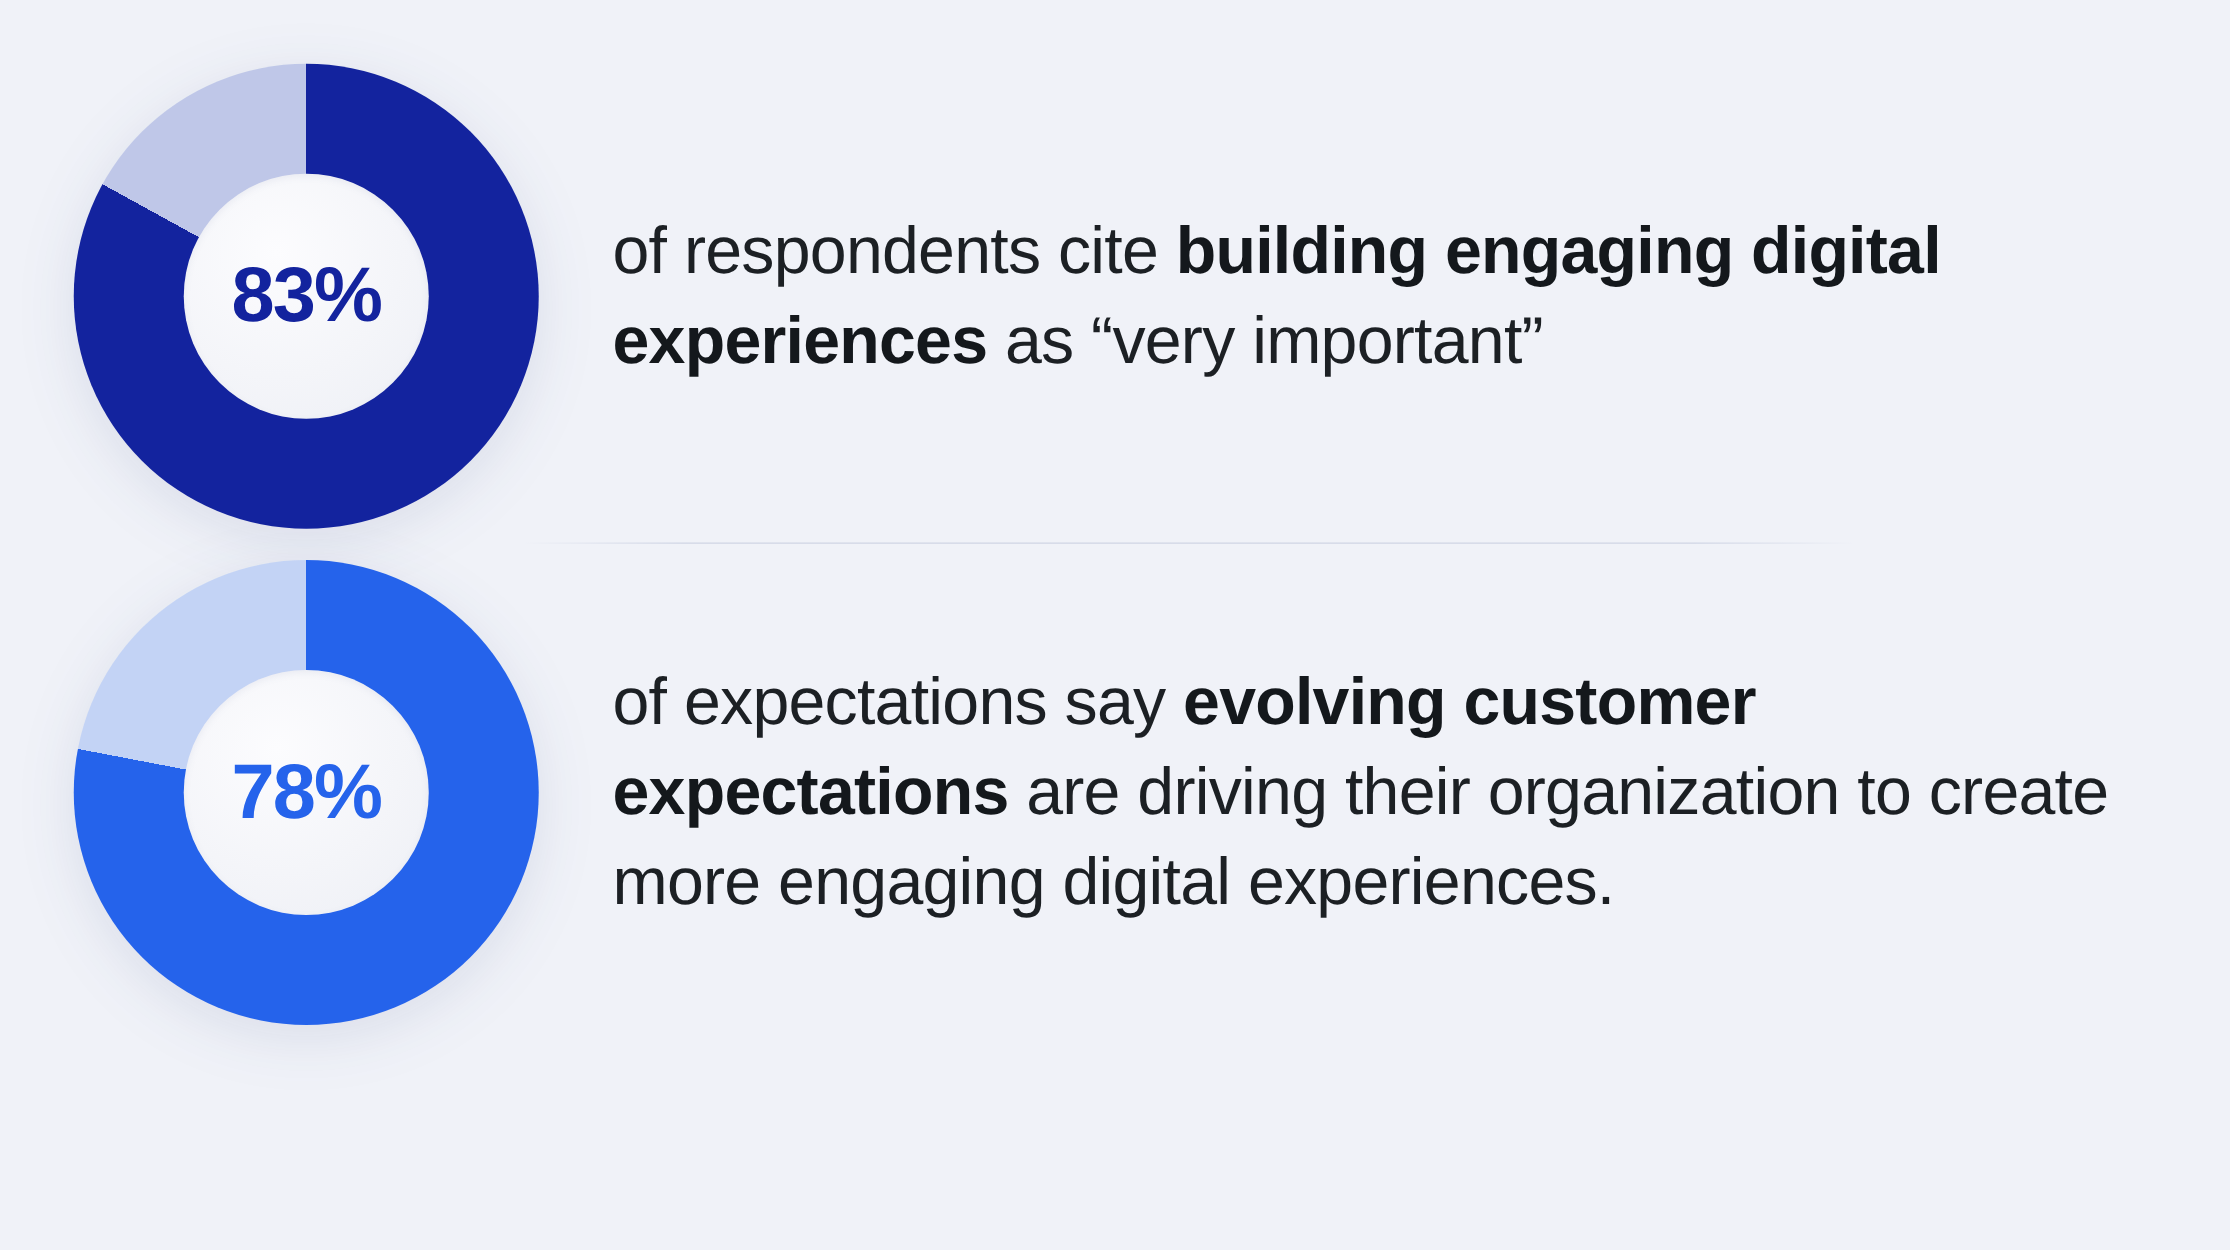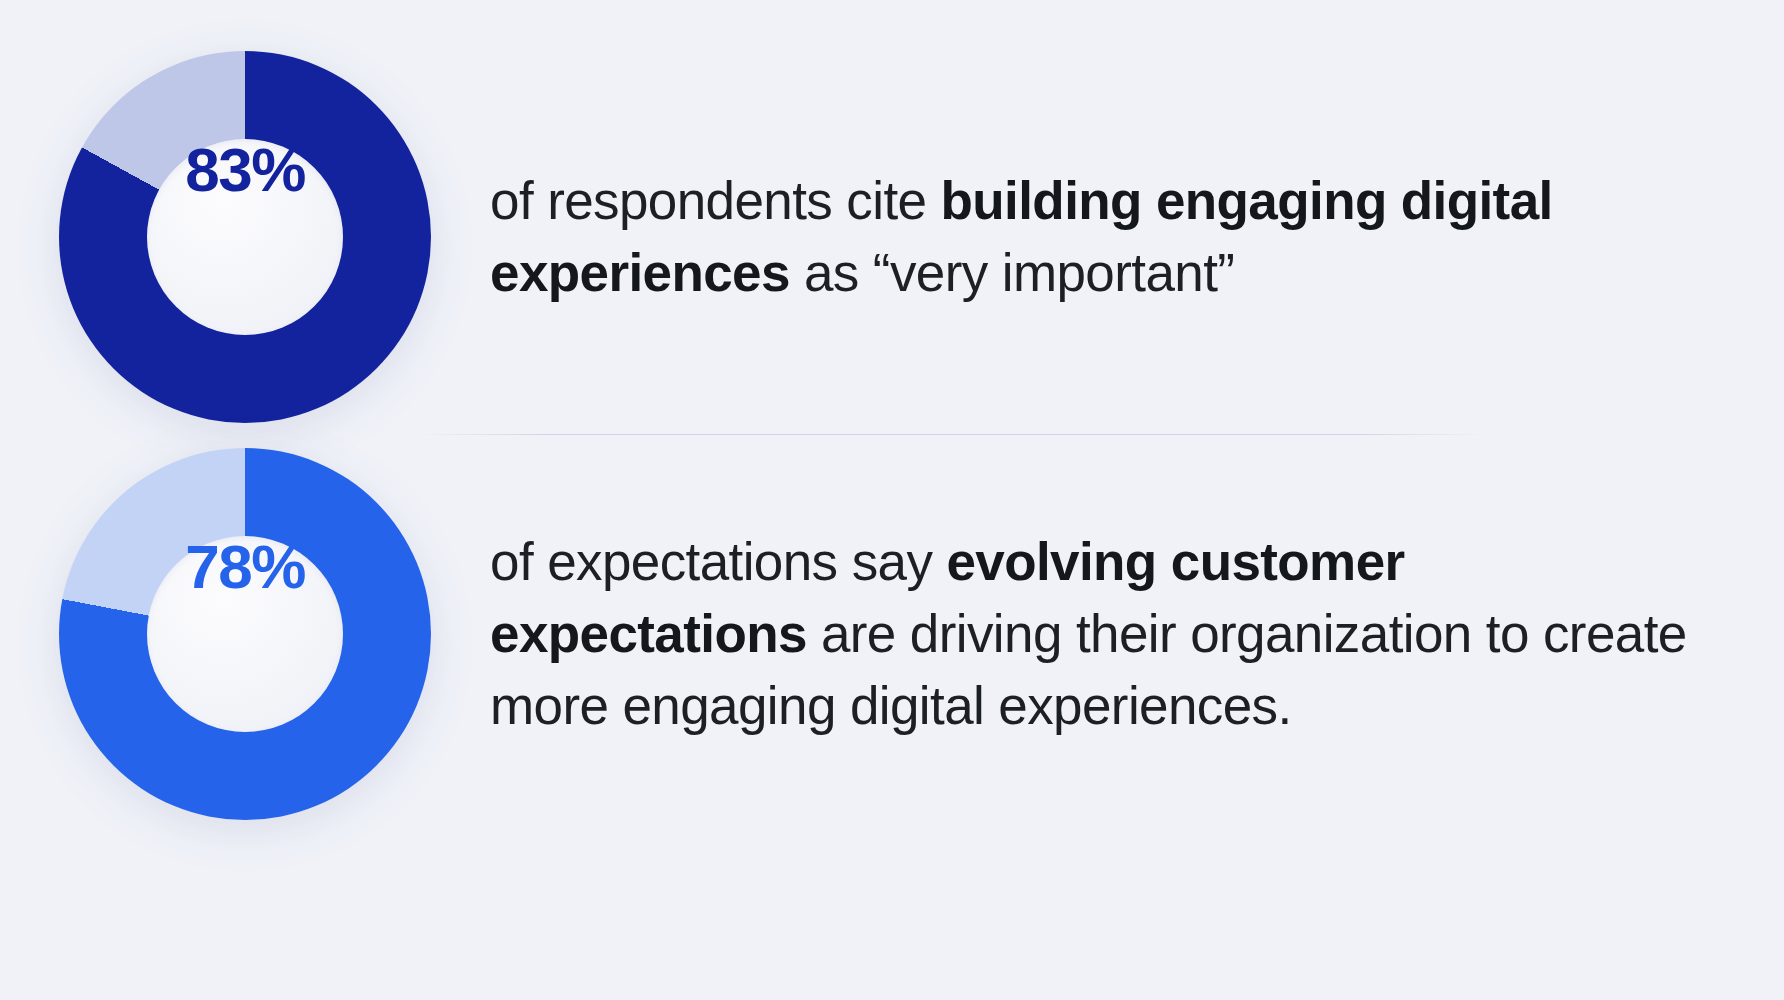--- a/index.html
+++ b/index.html
@@ -47,21 +47,21 @@
     border-radius:50%;
   }
   .donut-hole {
     position:absolute;
     left:50%; top:50%;
     transform:translate(-50%,-50%);
     width:196px; height:196px;
     border-radius:50%;
     background:radial-gradient(circle at 38% 32%, #FCFCFE 0%, #F4F5F9 55%, #EDEFF5 100%);
     display:flex;
-    align-items:flex-start;
+    align-items:center;
     justify-content:center;
     box-shadow:inset 0 2px 6px rgba(120,130,170,0.10);
   }
   .donut-value {
     font-size:62px;
     font-weight:700;
     letter-spacing:-1.5px;
     line-height:1;
   }
 

